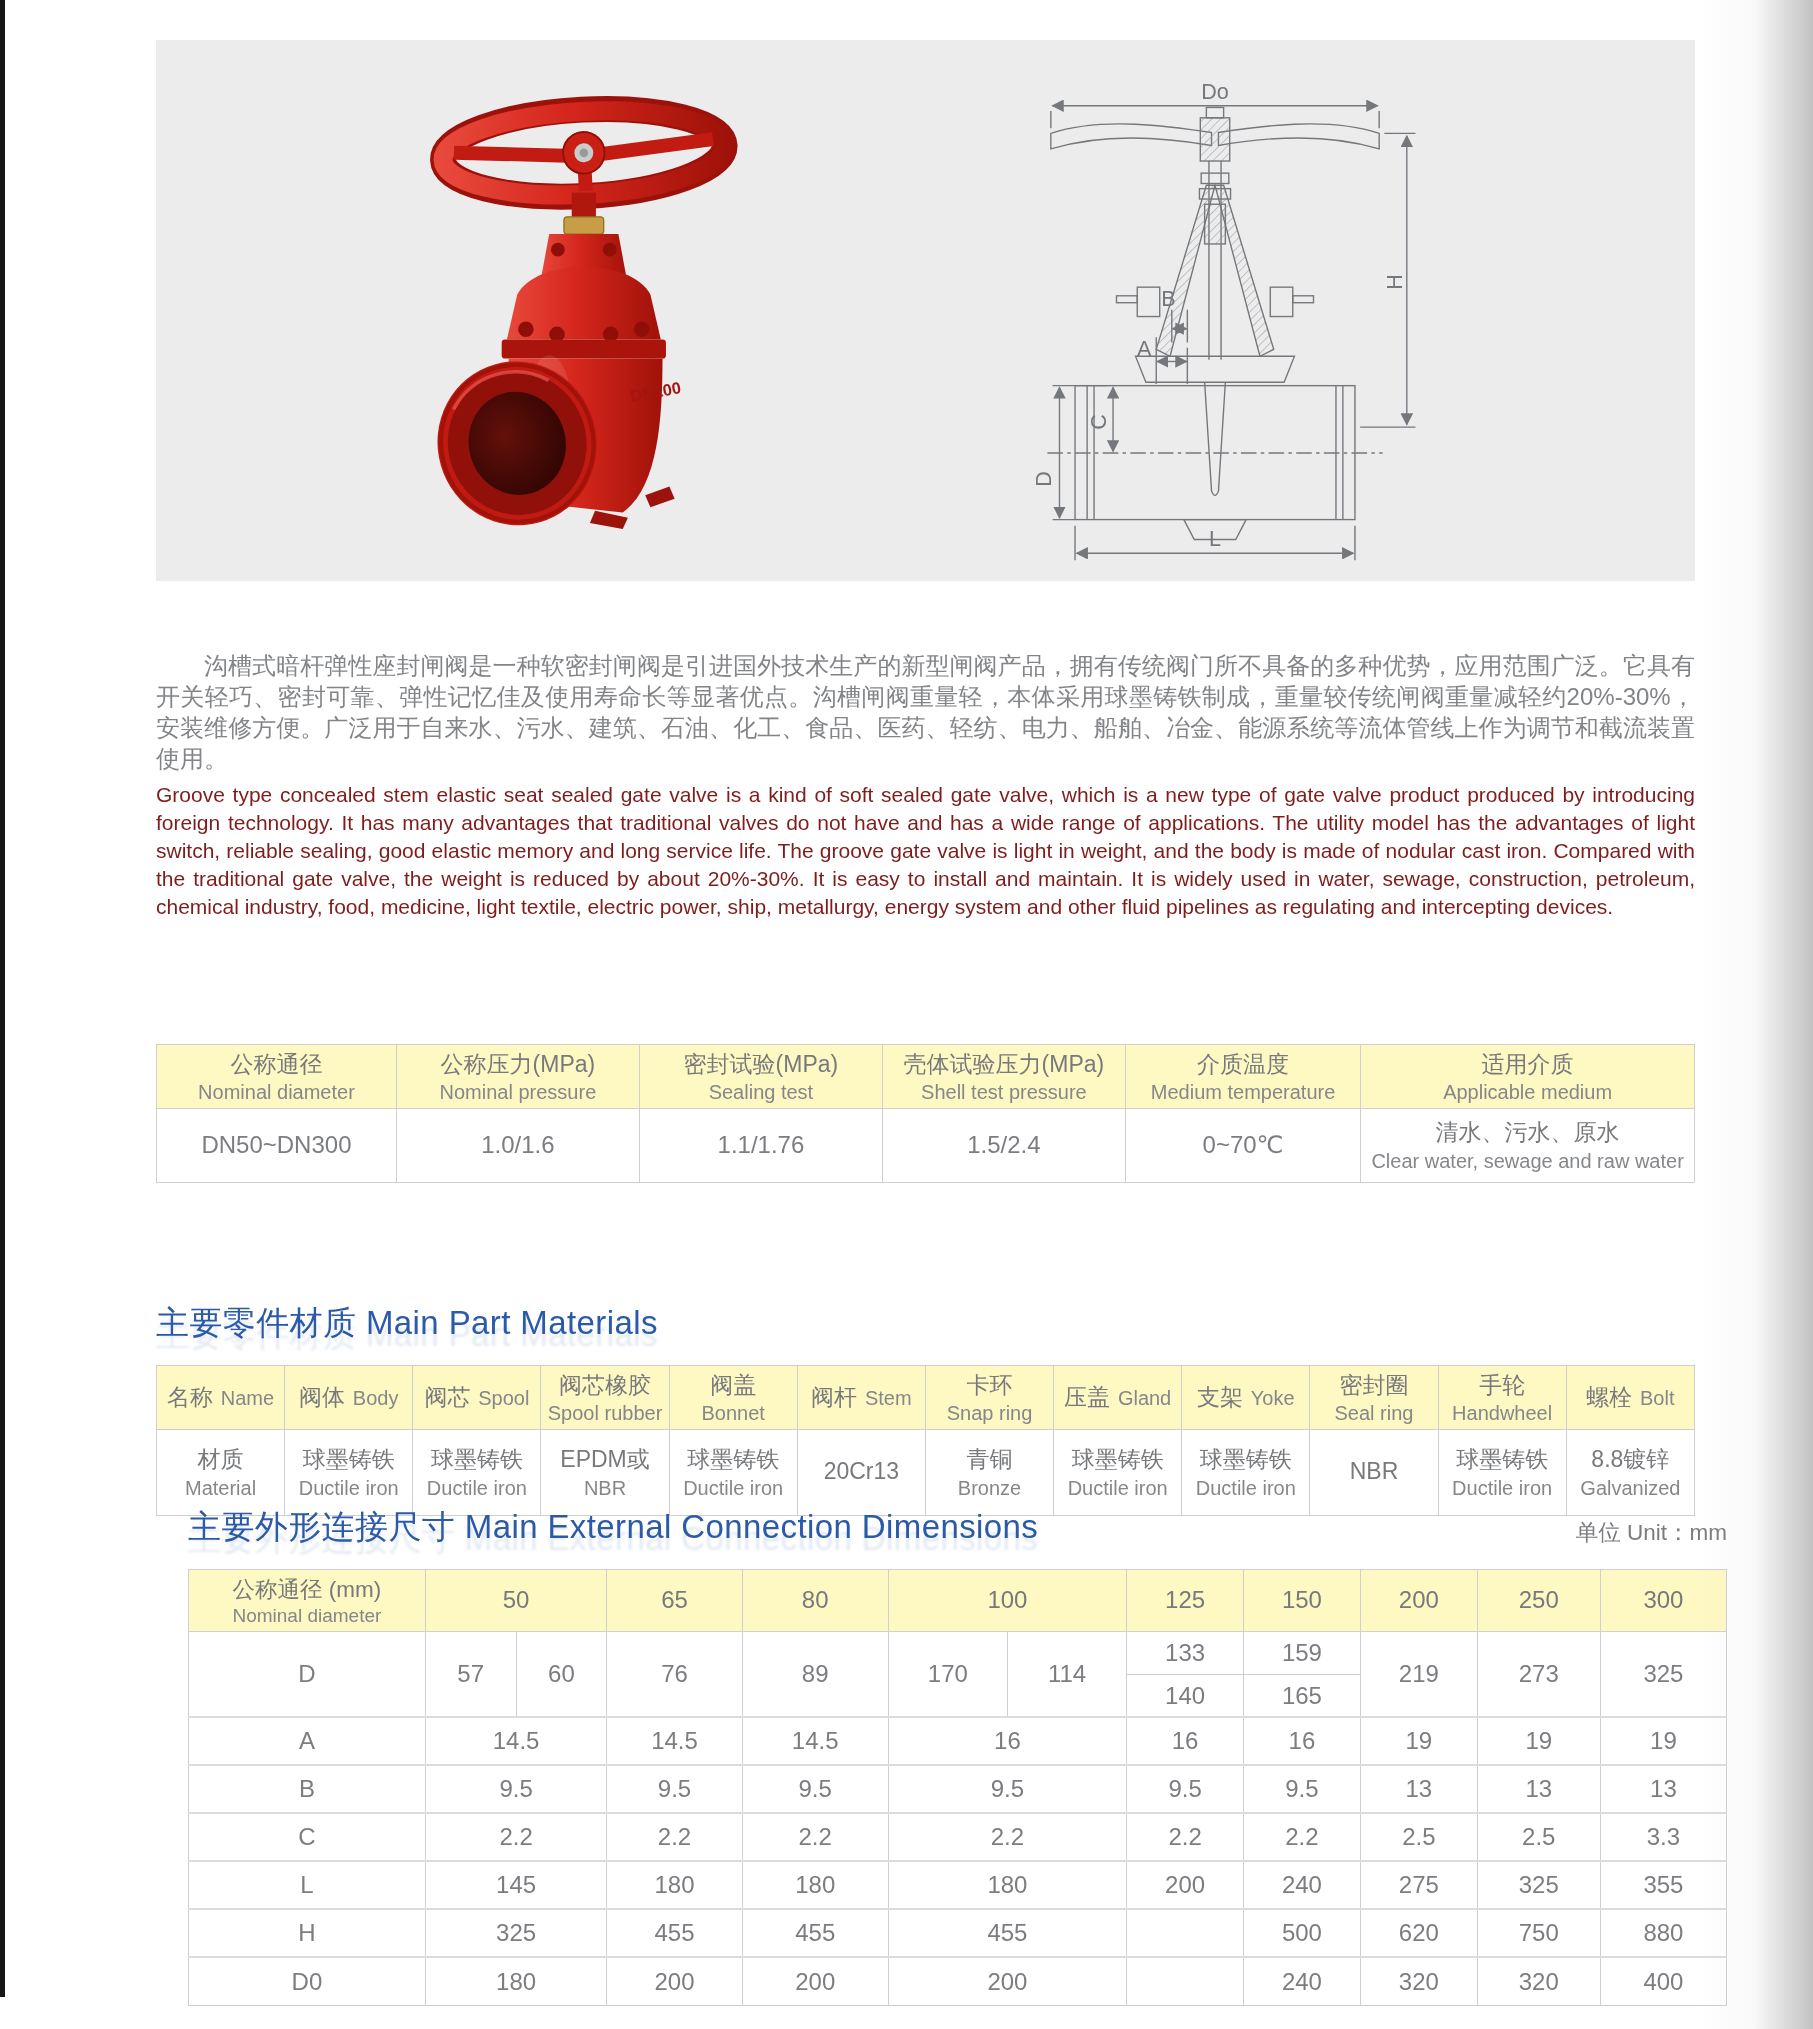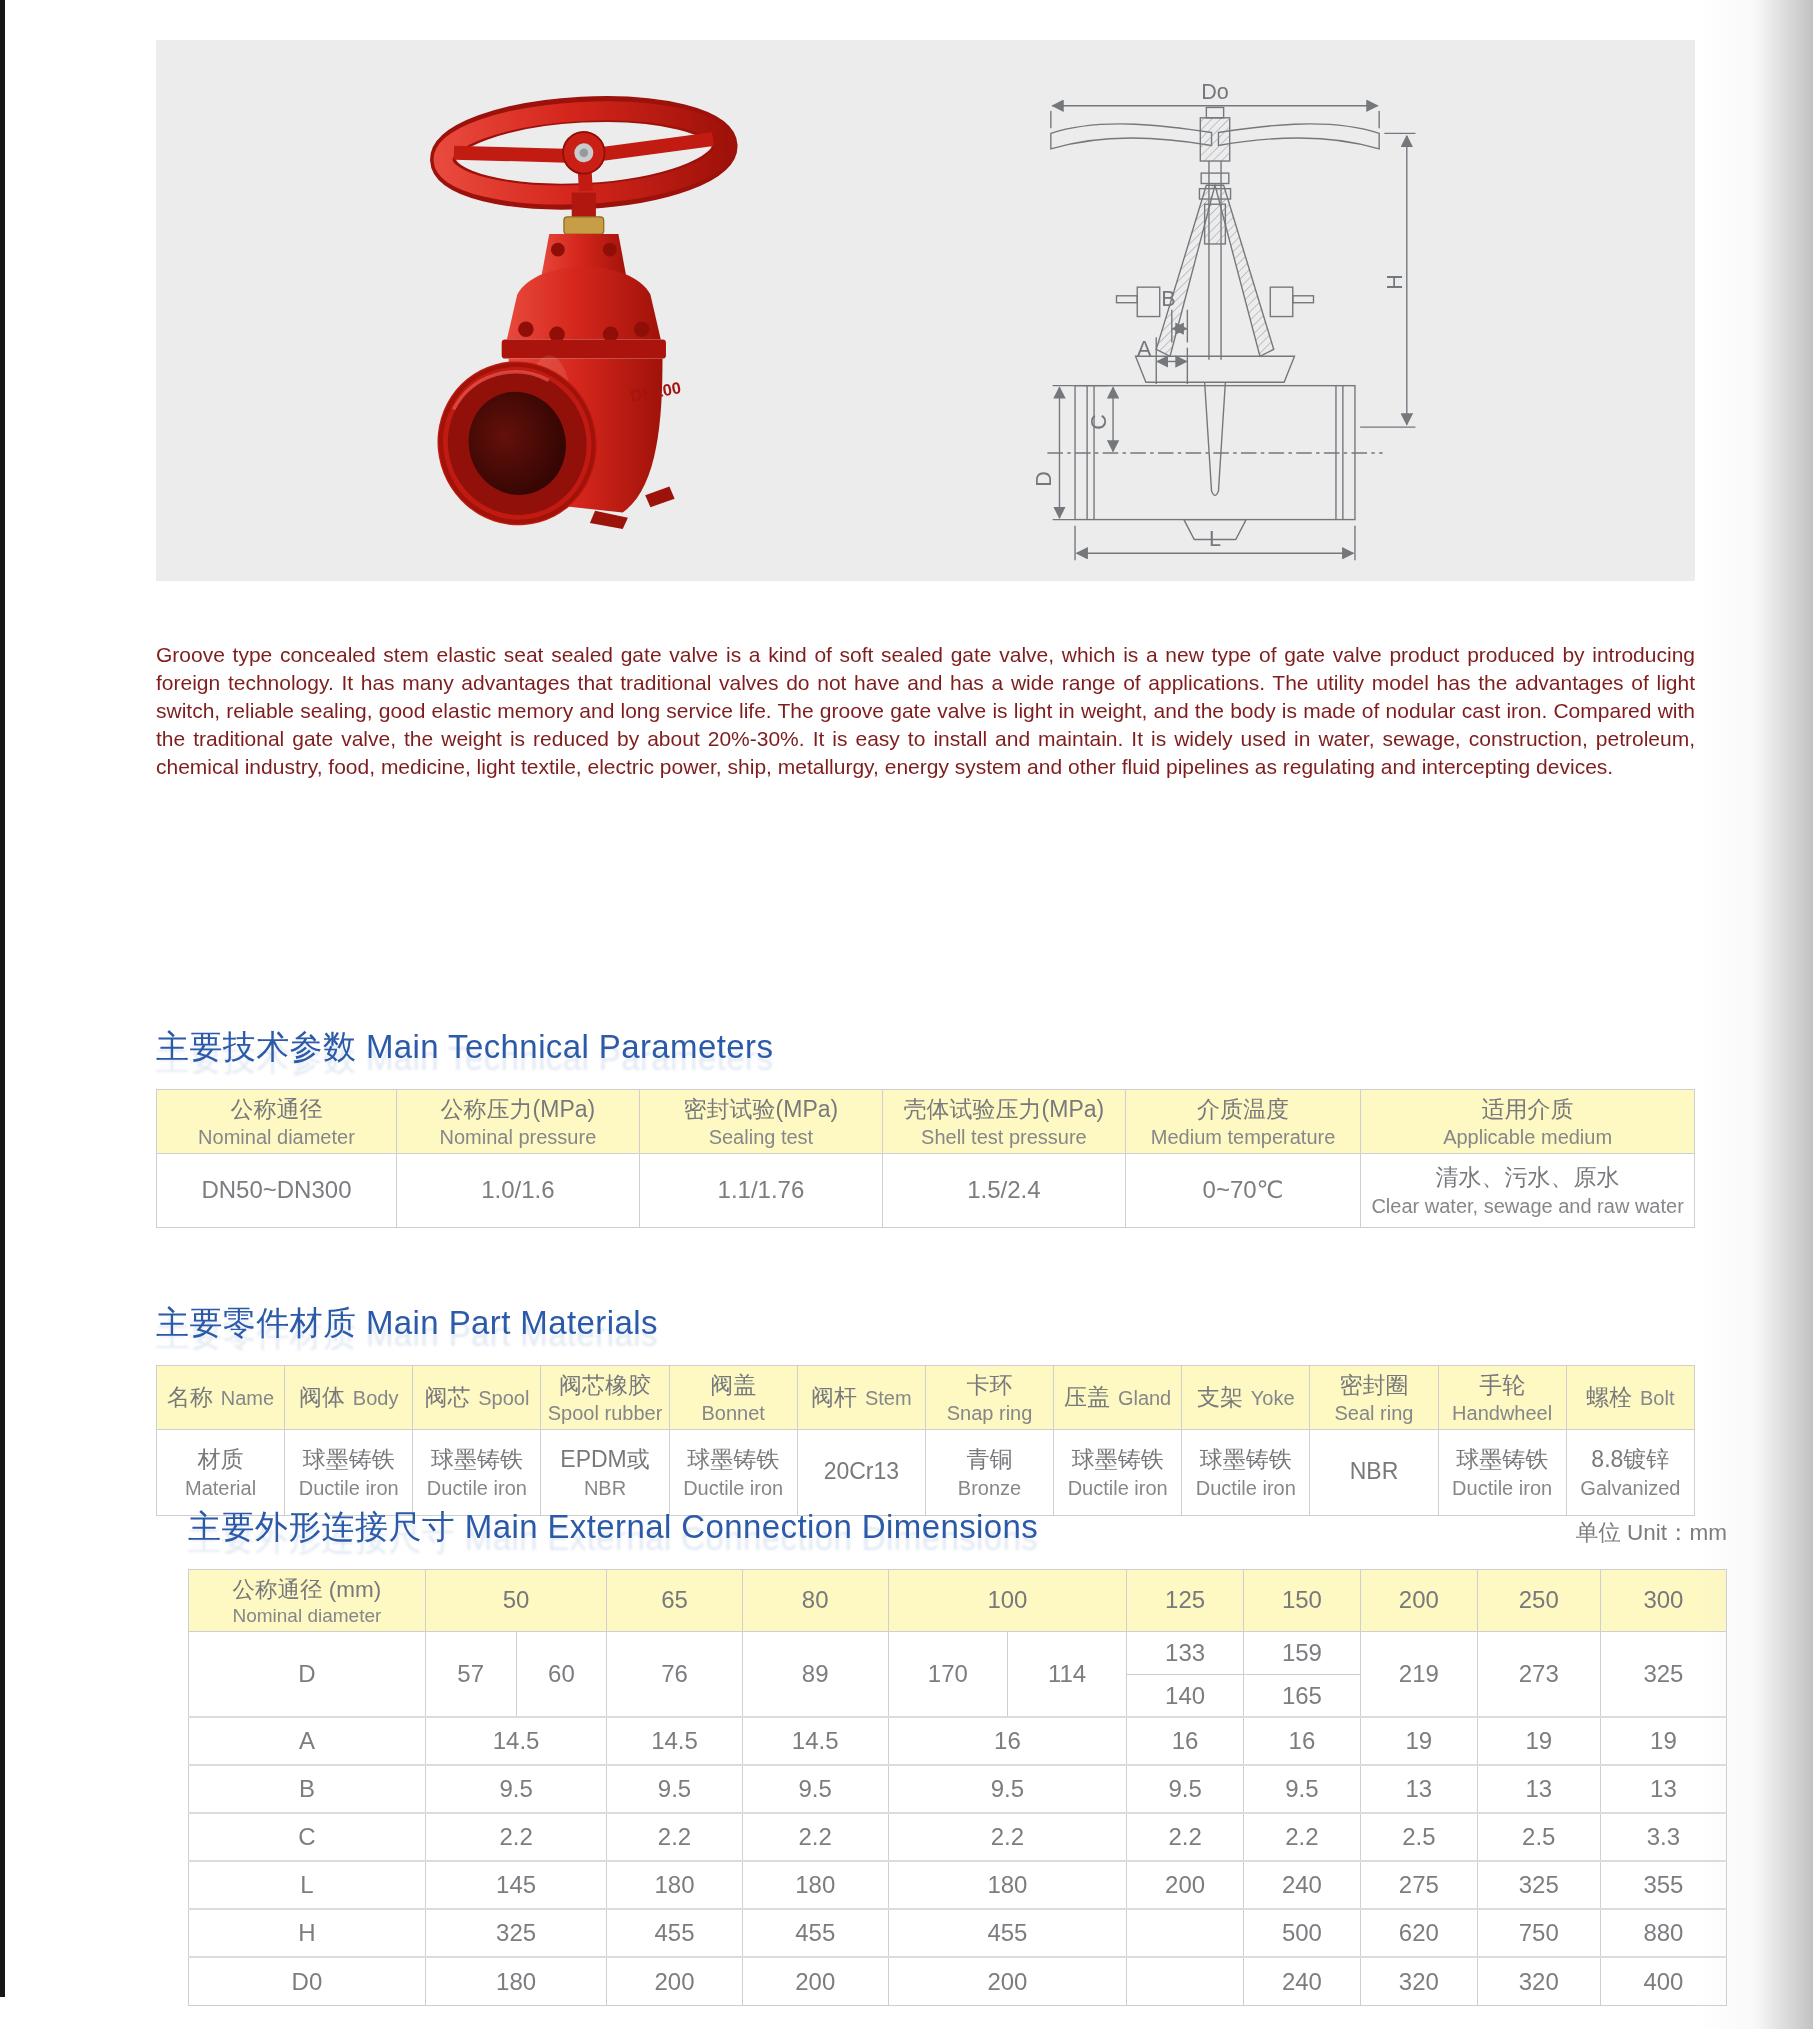--- a/index.html
+++ b/index.html
@@ -158,25 +158,25 @@
       <text x="196" y="258">B</text>
       <text x="168" y="316">A</text>
       <text x="120" y="396" transform="rotate(-90 120 392)">C</text>
       <text x="56" y="462" transform="rotate(-90 56 458)">D</text>
       <text x="250" y="536">L</text>
     </g>
   </svg>
 </div>
 
 <section class="sec-overview">
+  <p class="para-zh">沟槽式暗杆弹性座封闸阀是一种软密封闸阀是引进国外技术生产的新型闸阀产品，拥有传统阀门所不具备的多种优势，应用范围广泛。它具有开关轻巧、密封可靠、弹性记忆佳及使用寿命长等显著优点。沟槽闸阀重量轻，本体采用球墨铸铁制成，重量较传统闸阀重量减轻约20%-30%，安装维修方便。广泛用于自来水、污水、建筑、石油、化工、食品、医药、轻纺、电力、船舶、冶金、能源系统等流体管线上作为调节和截流装置使用。</p>
   <p class="para-en">Groove type concealed stem elastic seat sealed gate valve is a kind of soft sealed gate valve, which is a new type of gate valve product produced by introducing foreign technology. It has many advantages that traditional valves do not have and has a wide range of applications. The utility model has the advantages of light switch, reliable sealing, good elastic memory and long service life. The groove gate valve is light in weight, and the body is made of nodular cast iron. Compared with the traditional gate valve, the weight is reduced by about 20%-30%. It is easy to install and maintain. It is widely used in water, sewage, construction, petroleum, chemical industry, food, medicine, light textile, electric power, ship, metallurgy, energy system and other fluid pipelines as regulating and intercepting devices.</p>
 </section>
 
 <section class="sec-tech">
-  <h2 class="sec-title">主要技术参数 Main Technical Parameters</h2>
   <table class="tech-table">
     <colgroup>
       <col style="width:15.6%">
         <col style="width:15.8%">
         <col style="width:15.8%">
       <col style="width:15.8%">
         <col style="width:15.3%">
         <col style="width:21.7%">
     </colgroup>
     <thead>

